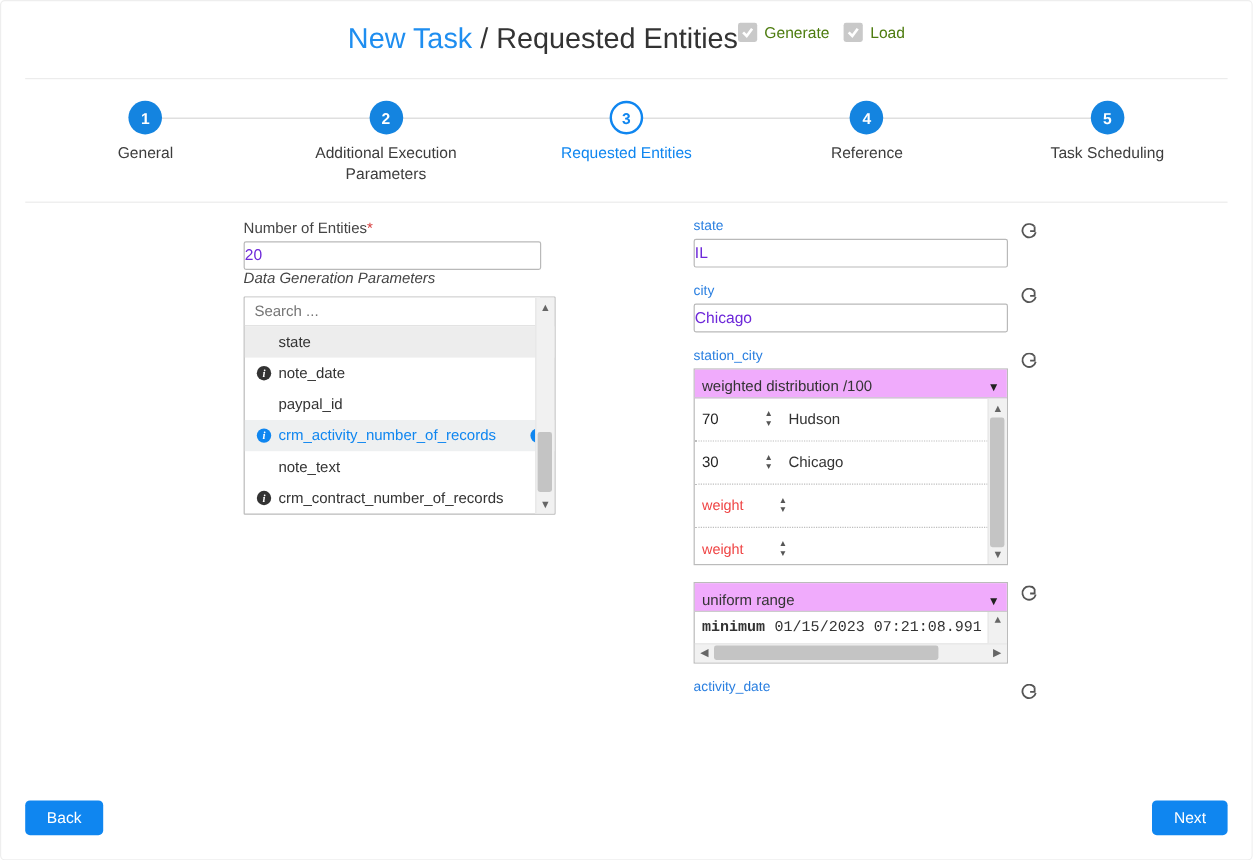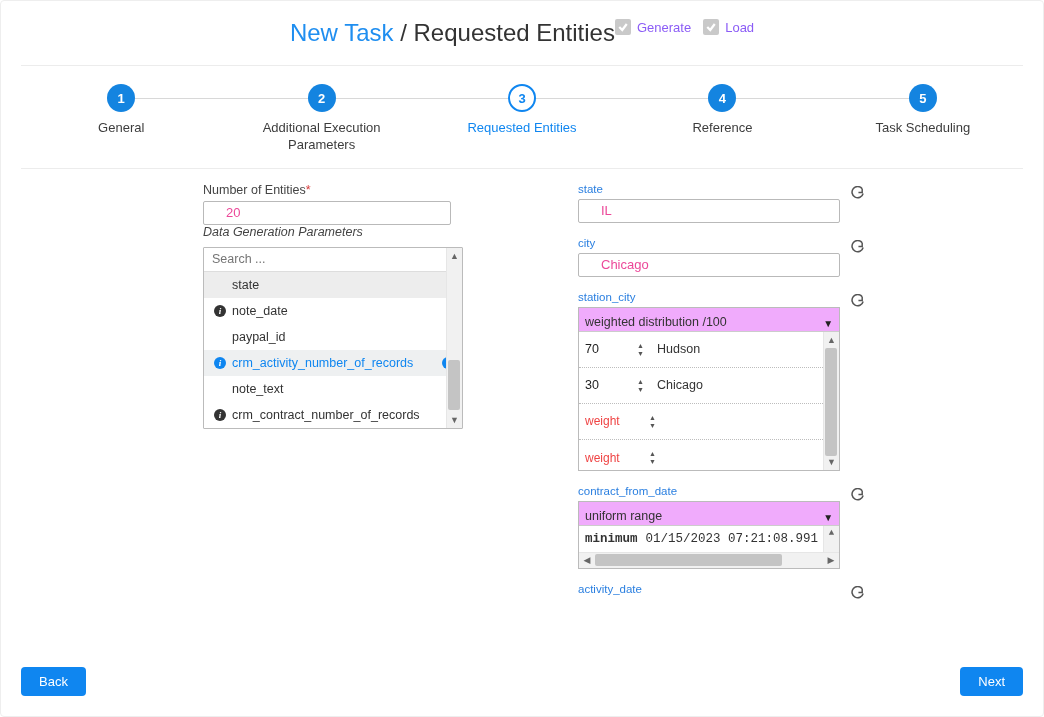--- a/index.html
+++ b/index.html
@@ -2,41 +2,41 @@
 <html><head>
 <meta charset="utf-8">
 <style>
   * { box-sizing: border-box; }
   html, body { margin:0; padding:0; font-family: Arial, Helvetica, sans-serif; font-size:13px; color:#333; background:#fff; }
   .page { width:1044px; height:717px; border:1px solid #eee; border-radius:4px; padding:18px 20px 20px 20px; position:relative; }
   
   .header { display:flex; justify-content:center; align-items:flex-start; }
   .title-line { font-size:24px; font-weight:400; color:#333; }
   .title-blue { color:#1f8ef0; }
-  .top-actions { display:flex; gap:12px; align-items:center; font-size:13px; color:#8b5cf6; }
+  .top-actions { display:flex; gap:12px; align-items:center; font-size:13px; color:#4d7c0f; }
   .chk { width:16px; height:16px; background:#c9c9c9; display:inline-flex; align-items:center; justify-content:center; border-radius:2px; }
   .chk svg { width:12px; height:12px; stroke:#fff; stroke-width:3; fill:none; }
   .rule { border:none; border-top:1px solid #ececec; margin:18px 0 0 0; }
   
   .stepper { display:flex; align-items:flex-start; margin-top:18px; padding:0 0; }
   .step { flex:1; display:flex; flex-direction:column; align-items:center; position:relative; }
   .step .circle { width:28px; height:28px; border-radius:50%; display:flex; align-items:center; justify-content:center; font-size:13px; font-weight:700; color:#fff; background:#1484e0; z-index:2; }
   .step.current .circle { background:#fff; color:#0f86f0; border:2px solid #0f86f0; }
   .step .label { margin-top:8px; font-size:13px; color:#3d3d3d; text-align:center; line-height:1.3; max-width:150px;}
   .step.current .label { color:#0f86f0; }
   .step-line { position:absolute; top:14px; height:1px; background:#d8d8d8; width:100%; left:50%; z-index:1; }
   .step:last-child .step-line { display:none; }
   .rule2 { border:none; border-top:1px solid #ececec; margin:14px 0 0 0; }
   
   .body { display:flex; margin-top:14px; gap:0; align-items:flex-start; }
   .col-left { width:470px; padding-left:182px; }
   .col-right { flex:1; padding-left:115px; padding-right:160px; }
   .field-label { font-size:12.5px; color:#444; margin-bottom:4px; }
   .req { color:#d63a3a; }
-  .input { width:100%; height:24px; border:1px solid #b9b9b9; border-radius:2px; padding:2px 22px; font-size:13px; color:#ec4899; background:#fff; }
+  .input { width:100%; height:24px; border:1px solid #b9b9b9; border-radius:2px; padding:2px 0; font-size:13px; color:#6d28d9; background:#fff; }
   
   .dd-panel { margin-top:8px; border:1px solid #bbb; border-radius:1px; width:260px; position:relative; background:#fff; }
   .dd-search { border:none; border-bottom:1px solid #ddd; height:24px; padding:2px 8px; font-size:12.5px; width:246px; color:#666; outline:none; }
   .dd-list { }
   .dd-item { display:flex; align-items:center; height:26px; padding:0 10px; font-size:12.5px; color:#333; gap:6px; position:relative;}
   .dd-item.highlight { background:#ededed; }
   .dd-item.active { background:#eef0f1; color:#0f86f0; }
   .dd-item.active .right-dot { position:absolute; right:8px; width:12px; height:12px; border-radius:50%; background:#0f86f0; }
   .dd-item .info-icon { width:12px; height:12px; border-radius:50%; background:#333; color:#fff; display:inline-flex; align-items:center; justify-content:center; font-size:9px; font-weight:700; font-style:italic; font-family: Georgia, 'Times New Roman', serif; }
   .dd-item.indent { padding-left:28px; }
@@ -252,21 +252,20 @@
           </div>
         </div>
         <div class="refresh"><svg viewBox="0 0 16 16">
               <path d="M13 3 A6 6 0 1 0 14 8"></path>
               <path d="M13 3 L13 7 L9 7"></path>
             </svg></div>
       </div>
 
       <div class="r-row">
         <div class="r-field">
-          <div class="r-label">contract_from_date</div>
           <div class="ur-wrap">
             <div class="select-box" style="border:none; border-bottom:1px solid #ccc;">
               <span>uniform range</span>
               <span class="caret">▼</span>
             </div>
             <div class="ur-line" style="position:relative;">
               <span class="mono-label">minimum</span>
               <span>01/15/2023 07:21:08.991 P</span>
               <div style="position:absolute; right:0; top:0; bottom:0; width:16px; background:#f1f1f1; border-left:1px solid #e6e6e6; display:flex; align-items:flex-start; justify-content:center; font-size:9px; color:#666; padding-top:2px;">▲</div>
             </div>

